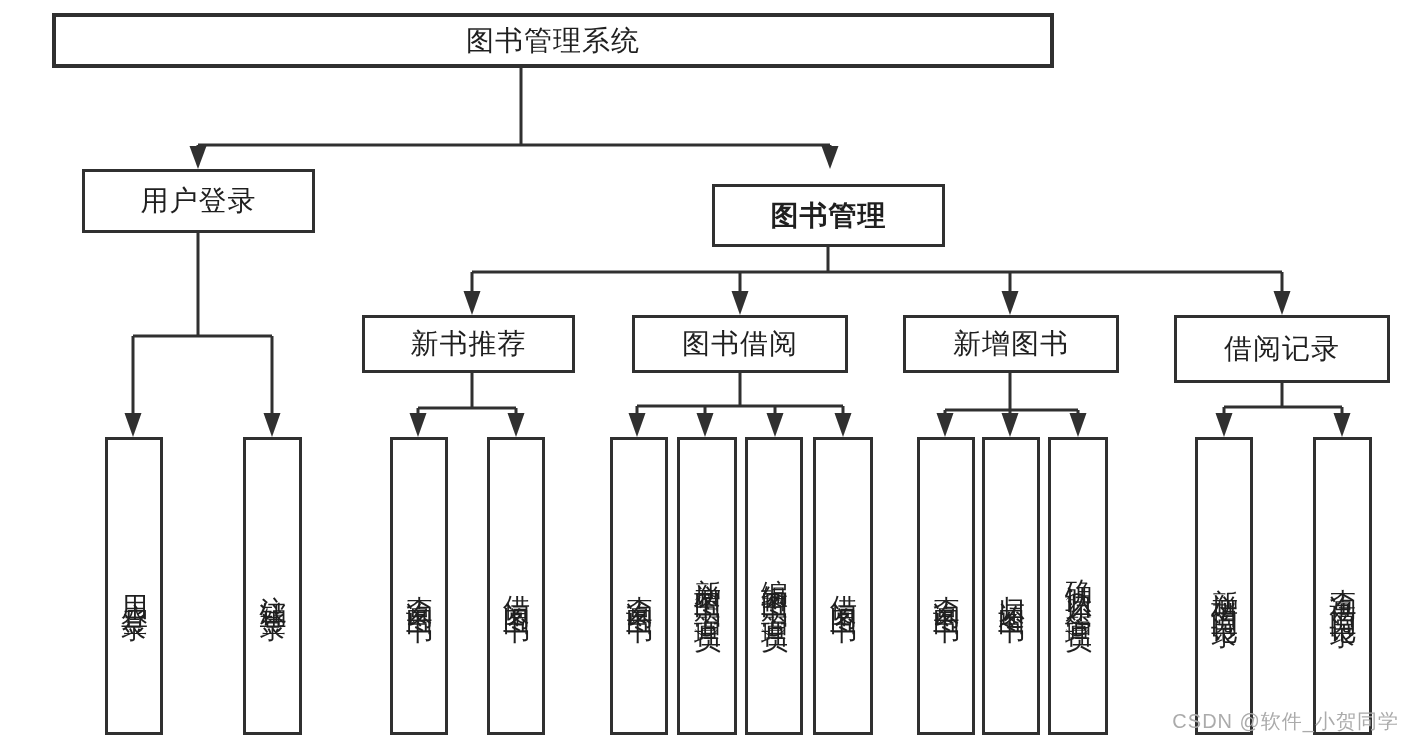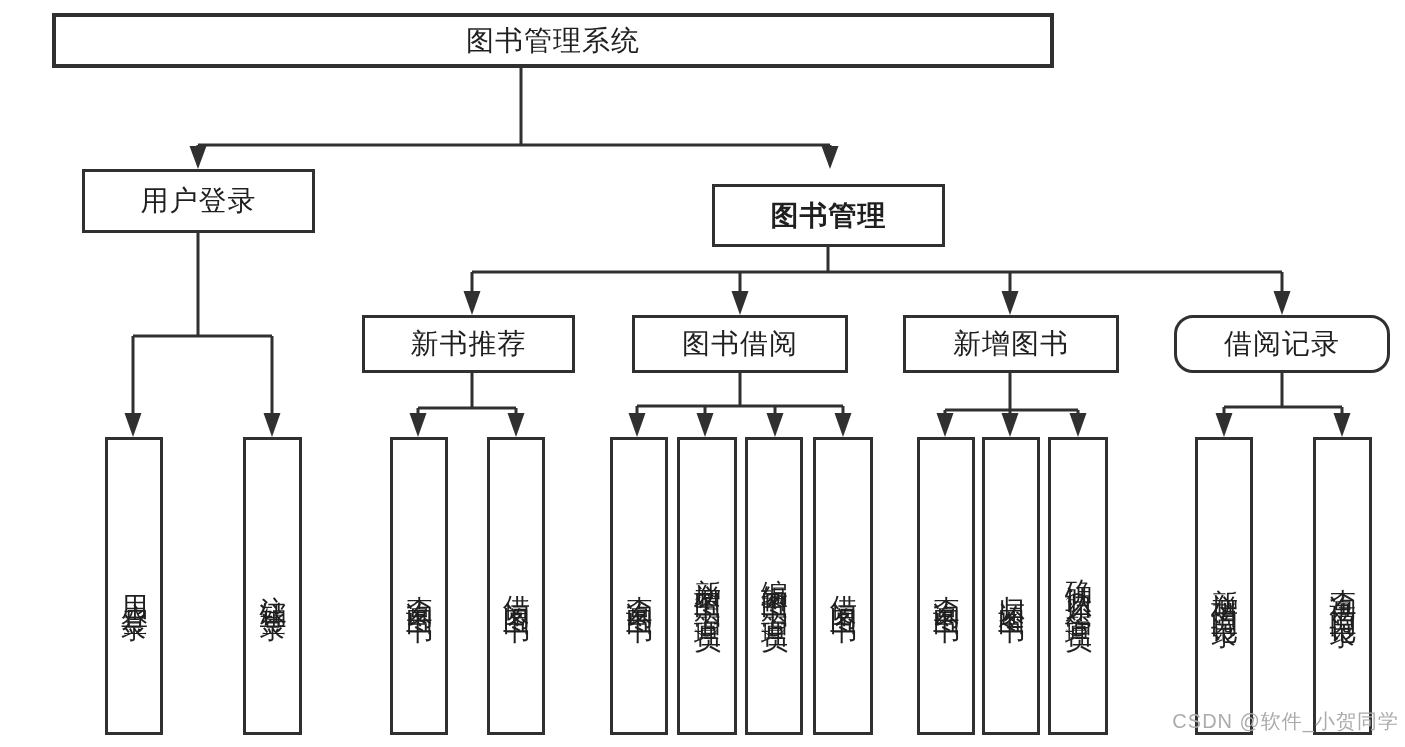--- a/index.html
+++ b/index.html
@@ -117,21 +117,21 @@
   </svg>
 
   <div class="box h-box root-box" style="left:20px; top:13px; width:1002px; height:55px;margin-left:32px;">图书管理系统</div>
 
   <div class="box h-box" style="left:82px; top:169px; width:233px; height:64px;">用户登录</div>
   <div class="box h-box" style="left:712px; top:184px; width:233px; height:63px;font-weight:bold;">图书管理</div>
 
   <div class="box h-box" style="left:362px; top:315px; width:213px; height:58px;">新书推荐</div>
   <div class="box h-box" style="left:632px; top:315px; width:216px; height:58px;text-align:center;">图书借阅</div>
   <div class="box h-box" style="left:903px; top:315px; width:216px; height:58px;">新增图书</div>
-  <div class="box h-box" style="left:1174px; top:315px; width:216px; height:58px;border-radius:19px;">借阅记录</div>
+  <div class="box h-box" style="left:1174px; top:315px; width:216px; height:68px;">借阅记录</div>
 
   <div class="box v-box" style="left:105px; top:437px; width:58px; height:298px;">用户登录</div>
   <div class="box v-box" style="left:243px; top:437px; width:59px; height:298px;">注销登录</div>
 
   <div class="box v-box" style="left:390px; top:437px; width:58px; height:298px;">查询图书</div>
   <div class="box v-box" style="left:487px; top:437px; width:58px; height:298px;">借阅图书</div>
 
   <div class="box v-box" style="left:610px; top:437px; width:58px; height:298px;">查询图书</div>
   <div class="box v-box" style="left:677px; top:437px; width:60px; height:298px;">新增图书（管理员）</div>
   <div class="box v-box" style="left:745px; top:437px; width:58px; height:298px;">编辑图书（管理员）</div>

